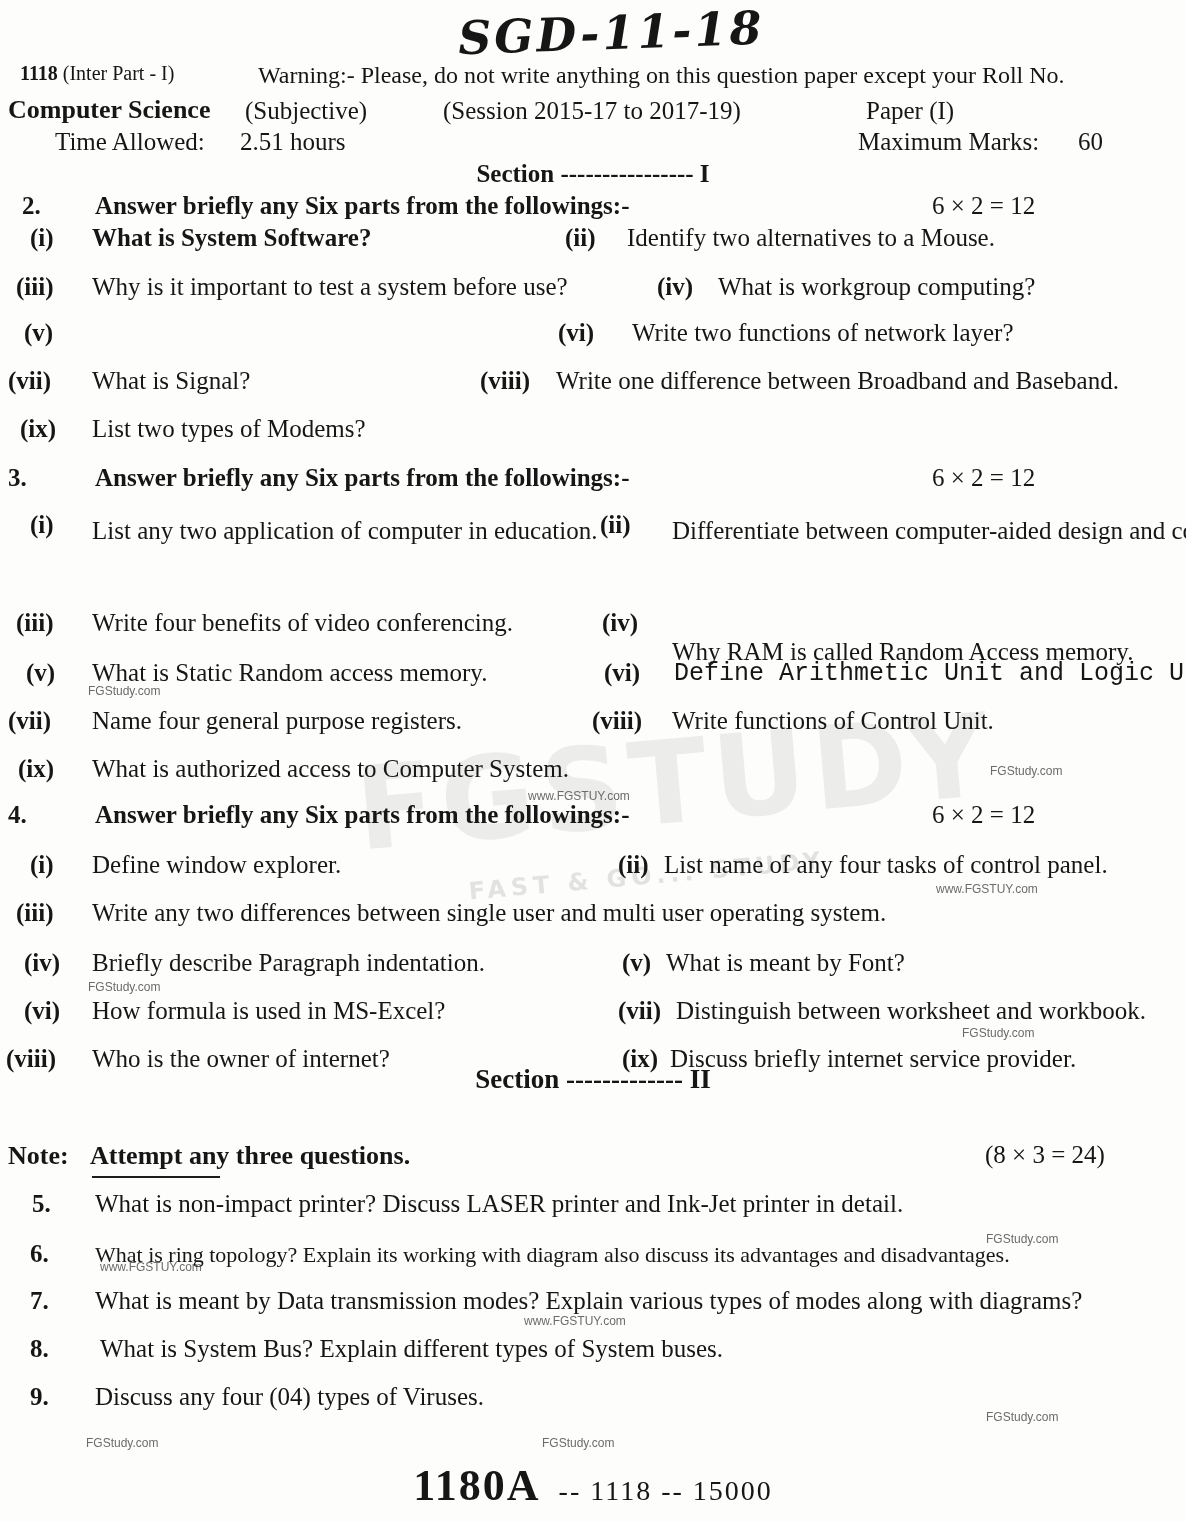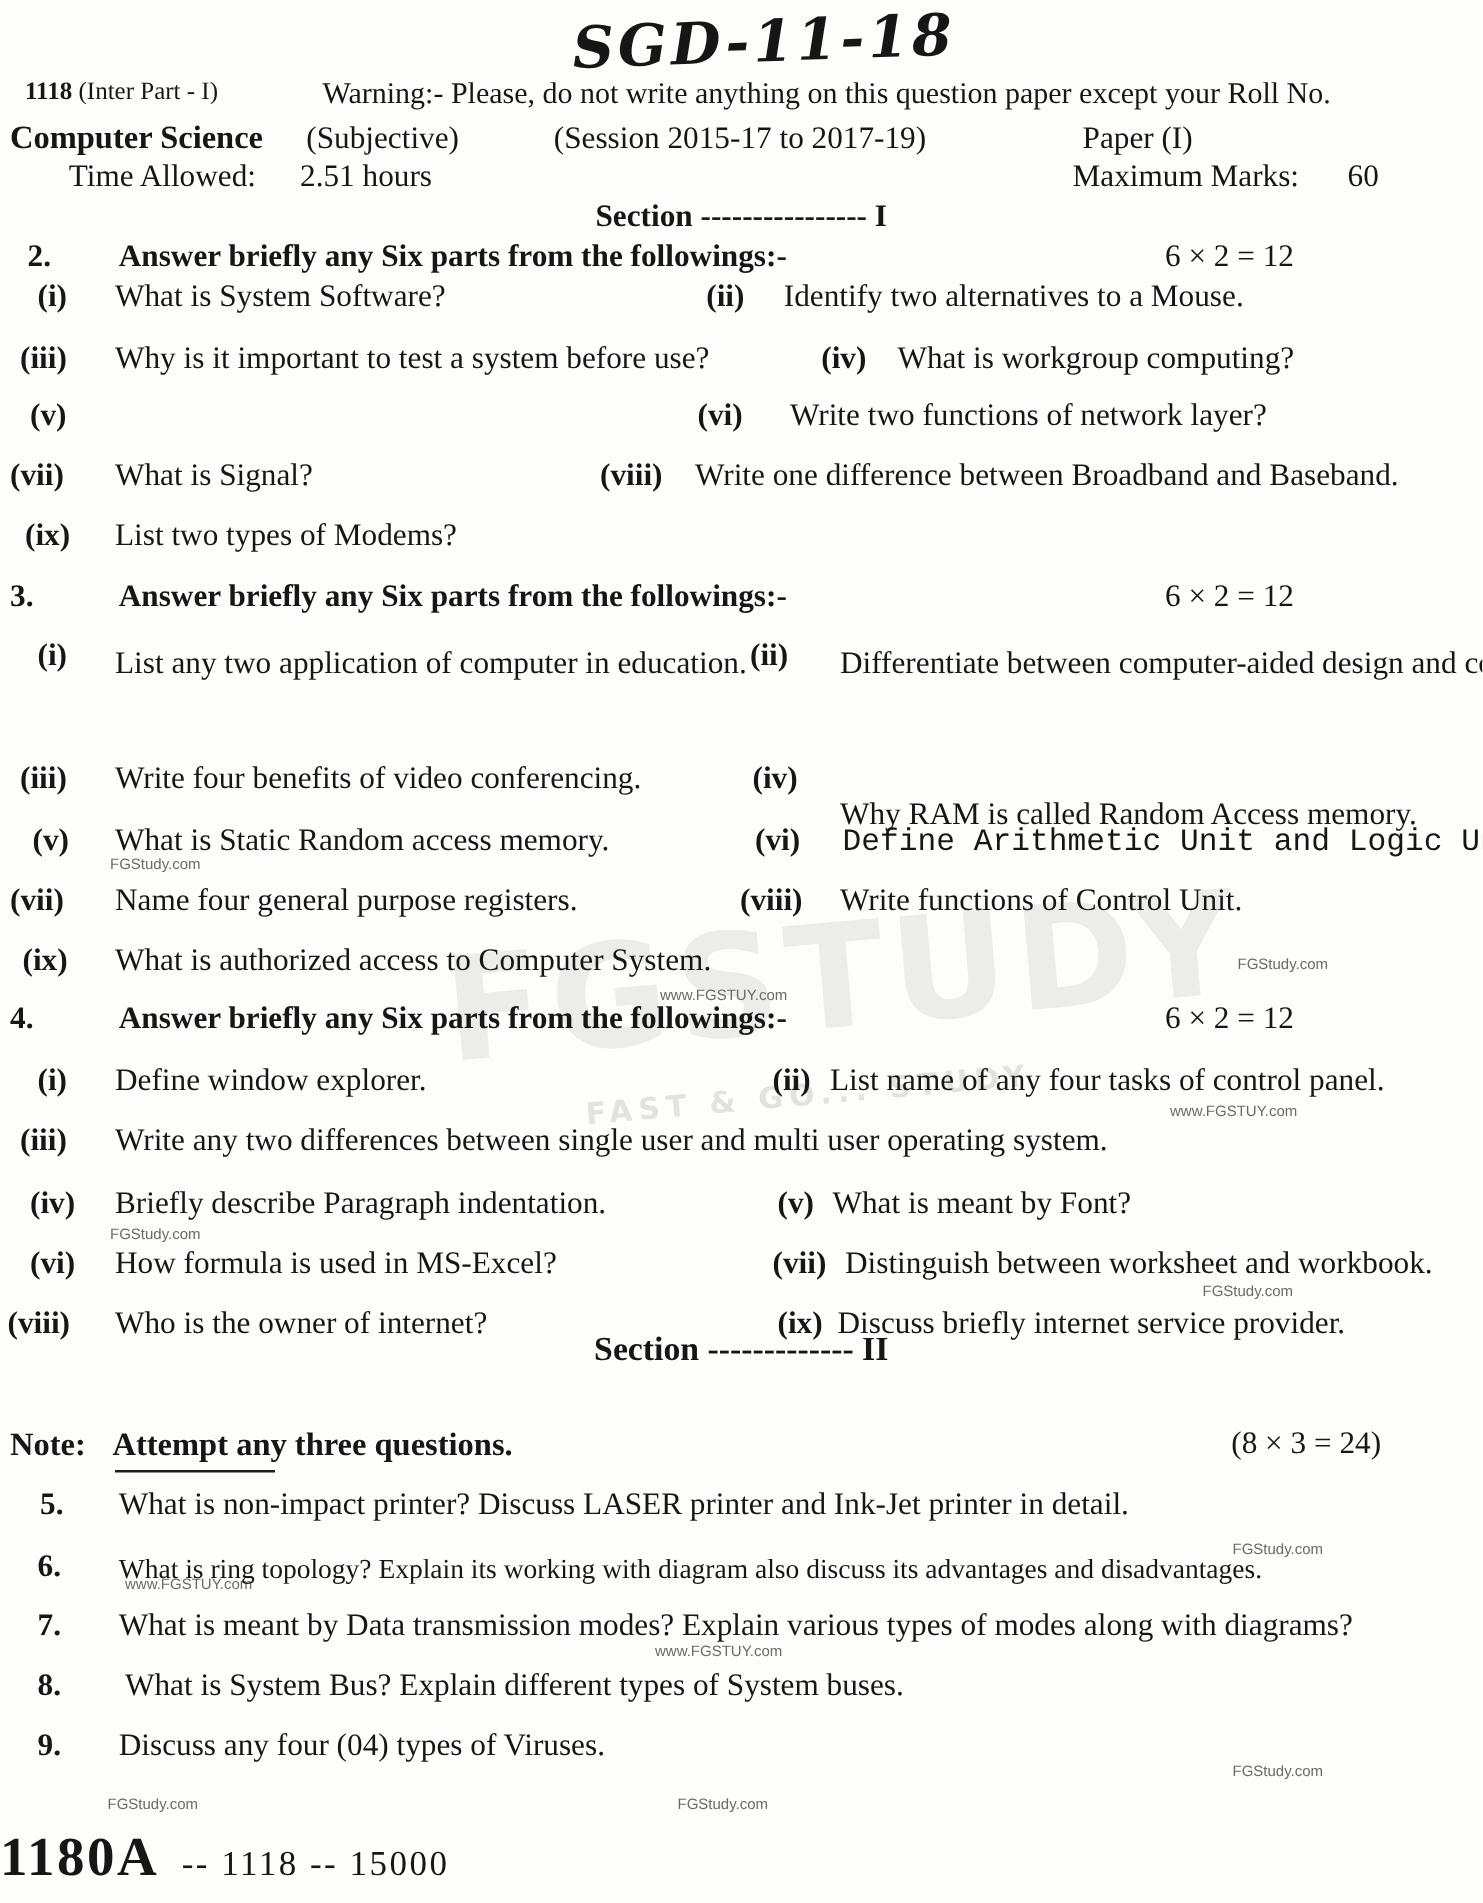--- a/index.html
+++ b/index.html
@@ -38,21 +38,21 @@
   .wm-tag {
     font-family:"DejaVu Sans", sans-serif; font-weight:bold;
     font-size:24px; letter-spacing:5px;
     color:rgba(90,90,90,0.16);
     transform:rotate(-5deg);
   }
   .small2 { font-size:22px; }
   .underline-artifact { position:absolute; height:2px; background:#1c1c1c; }
   .footer-row {
     position:absolute; top:1460px; left:0; width:100%;
-    display:flex; align-items:baseline; gap:18px;
+    display:flex; justify-content:center; align-items:baseline; gap:18px;
   }
   .footer-big { font-weight:bold; font-size:44px; letter-spacing:2px; }
   .footer-rest { font-size:28px; letter-spacing:2px; }
 </style>
 </head>
 <body>
 
 <div class="page">
 
   <div class="abs wm-logo" style="left:355px;top:715px;">FGSTUDY</div>
@@ -89,21 +89,21 @@
   <div class="abs" style="left:858px;top:128px;">Maximum Marks:</div>
   <div class="abs" style="left:1078px;top:128px;">60</div>
 
   <div class="abs center b" style="left:0;top:160px;">Section ---------------- I</div>
 
   <div class="abs b" style="left:22px;top:192px;">2.</div>
   <div class="abs qh" style="left:95px;top:192px;">Answer briefly any Six parts from the followings:-</div>
   <div class="abs" style="left:932px;top:192px;">6  × 2 = 12</div>
 
   <span class="pn" style="left:30px;top:224px;">(i)</span>
-  <span class="pt" style="left:92px;top:224px;">What is System Software?</span>
+  <span class="pt" style="left:92px;top:224px;font-weight:bold;">What is System Software?</span>
   <span class="pn" style="left:565px;top:224px;">(ii)</span>
   <span class="pt" style="left:627px;top:224px;">Identify two alternatives to a Mouse.</span>
 
   <span class="pn" style="left:16px;top:273px;">(iii)</span>
   <span class="pt" style="left:92px;top:273px;">Why is it important to test a system before use?</span>
   <span class="pn" style="left:657px;top:273px;">(iv)</span>
   <span class="pt" style="left:718px;top:273px;">What is workgroup computing?</span>
 
   <span class="pn" style="left:24px;top:319px;">(v)</span>
   <span class="pn" style="left:558px;top:319px;">(vi)</span>

